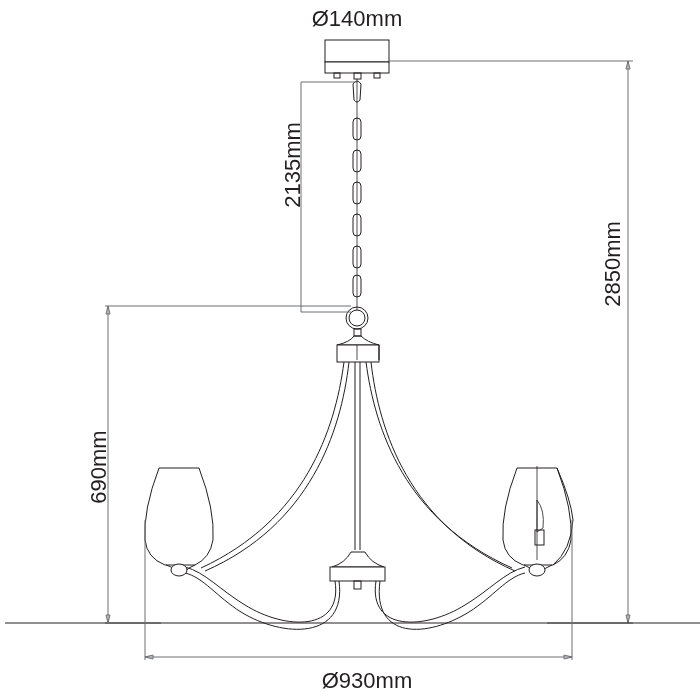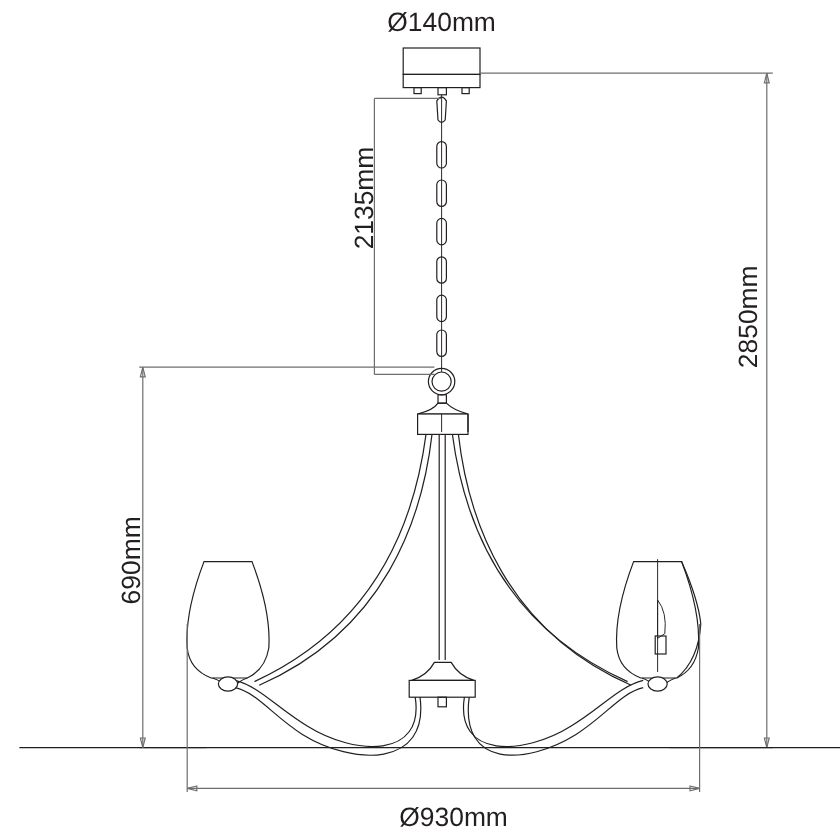--- a/index.html
+++ b/index.html
@@ -1,17 +1,17 @@
 <!DOCTYPE html>
 <html><head>
   <meta charset="utf-8">
   <style>
     html, body { margin: 0; padding: 0; background: #ffffff; }
     body { width: 700px; height: 700px; overflow: hidden; position: relative; }
-    .canvas { position: absolute; left: 16px; top: 0; width: 680px; height: 700px; }
+    .canvas { position: absolute; left: 5px; top: 0; width: 680px; height: 700px; }
     svg { display: block; }
     .dim-text { font-family: "Liberation Sans", sans-serif; font-size: 22px; fill: #231f20; }
     .line { stroke: #231f20; fill: none; stroke-width: 1; }
     .dim { stroke: #6d6e71; fill: none; stroke-width: 1; }
     .thin { stroke: #231f20; fill: none; stroke-width: 0.8; }
     .fillw { fill: #ffffff; stroke: #231f20; stroke-width: 1; }
   </style>
 </head>
 <body>
 

